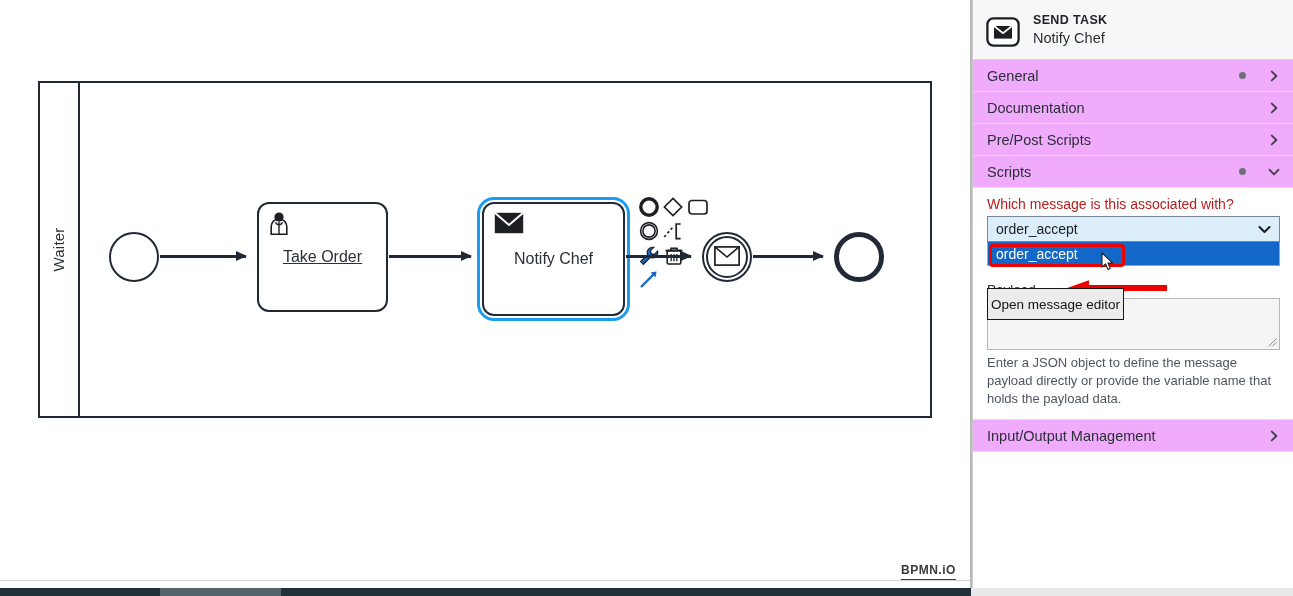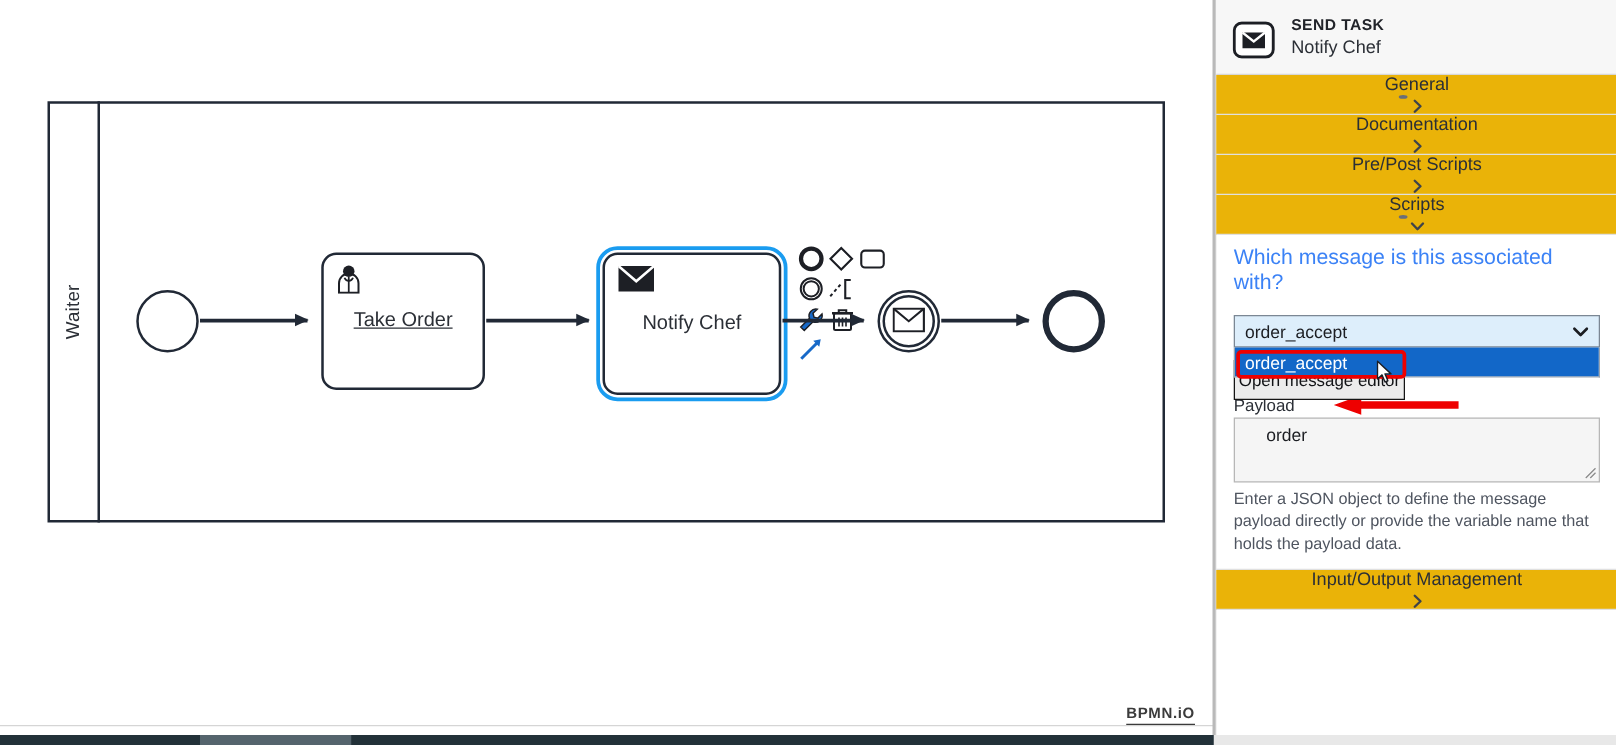--- a/index.html
+++ b/index.html
@@ -190,22 +190,21 @@
   }
 
   .group-row {
     display: flex;
     align-items: center;
     height: 32px;
     padding: 0 13px 0 14px;
     border-bottom: 1px solid #e0e0e0;
     box-sizing: border-box;
     cursor: pointer;
-    background: #eab308;
-    flex-direction: column;
+    background: #f0abfc;
   }
   .group-label {
     flex: 1 1 auto;
     font-size: 14.5px;
     color: #2b2f36;
   }
   .group-dot {
     width: 7px; height: 7px;
     border-radius: 50%;
     background: #6a6f78;
@@ -218,23 +217,23 @@
     color: #3f434a;
   }
 
   .group-body {
     padding: 8px 13px 12px 14px;
     border-bottom: 1px solid #e0e0e0;
     box-sizing: border-box;
     position: relative;
   }
   .field-label {
-    font-size: 17px;
-    color: #3b82f6;
-    margin-bottom: 16px;
+    font-size: 14px;
+    color: #b91c1c;
+    margin-bottom: 4px;
   }
 
   
   .select-wrap { position: relative; }
   .select-box {
     width: 100%;
     height: 26px;
     box-sizing: border-box;
     border: 1px solid #7b8794;
     background: #ddeefb;

